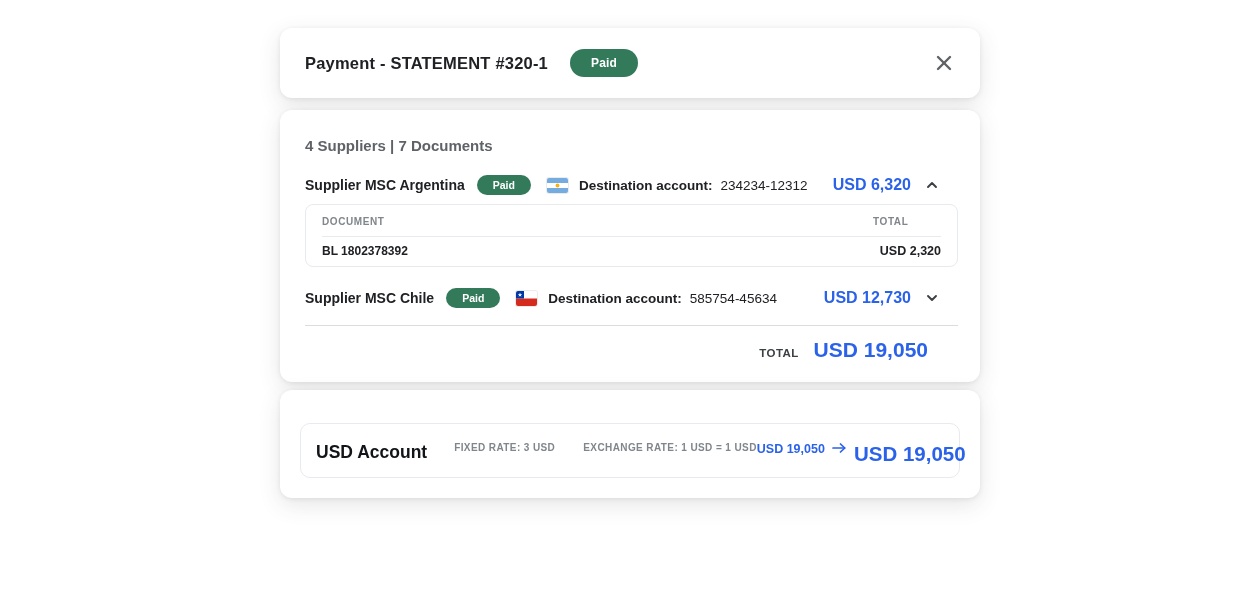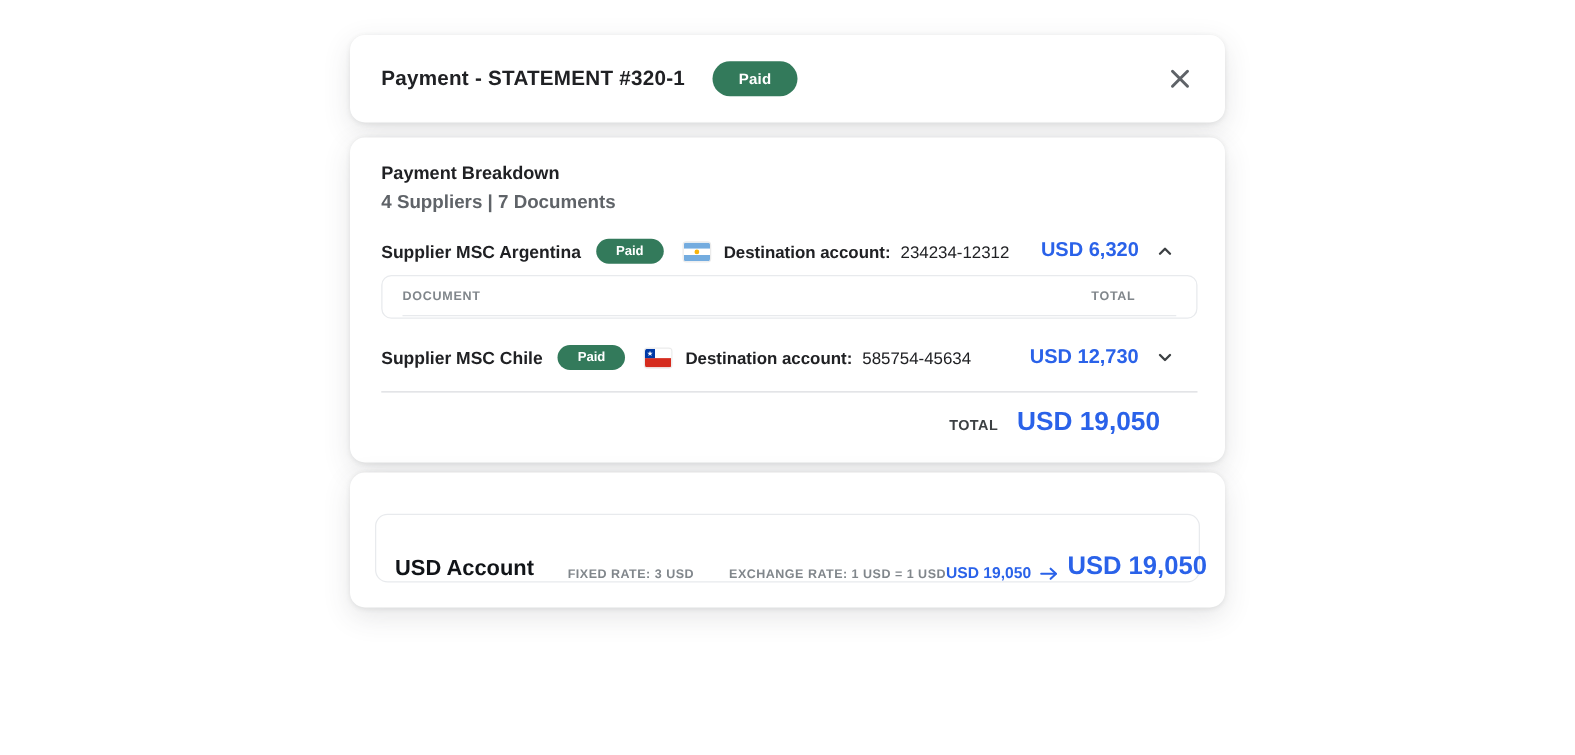--- a/index.html
+++ b/index.html
@@ -48,22 +48,22 @@
 
   .section-hr { border:none; border-top:1px solid #dadce0; margin:17px 0 0; }
   .total-row { display:flex; align-items:baseline; justify-content:flex-end;
                margin-top:12px; padding-right:30px; gap:15px; }
   .total-label { font-size:11.5px; font-weight:700; color:#3c4043; letter-spacing:.4px; }
   .total-amount { font-size:21px; font-weight:700; color:#2a62e9; }
 
   
   .method-card { margin-top:8px; padding:20px 22px 20px 25px; }
   .method-box { border:1px solid #e8eaed; border-radius:10px; height:55px;
-                margin:13px -2px 0 -5px; display:flex; align-items:flex-end;
-                padding:0 16px 0 15px; cursor:pointer; background:#fff; }
+                margin:13px -2px 0 -5px; display:flex; align-items:flex-start;
+                padding:18px 16px 0 15px; cursor:pointer; background:#fff; }
   .method-name { font-size:17.5px; font-weight:700; color:#111418; white-space:nowrap; }
   .rate-label { font-size:10px; font-weight:700; color:#80868b; letter-spacing:.4px; white-space:nowrap; }
   .rate-fixed { margin-left:27px; }
   .rate-exchange { margin-left:28px; }
   .from-amount { margin-left:auto; font-size:12.5px; font-weight:700; color:#2a62e9; white-space:nowrap; }
   .arrow-icon { margin:0 7px; display:flex; align-items:center; }
   .to-amount { font-size:20.5px; font-weight:700; color:#2a62e9; white-space:nowrap; }
 </style>
 </head>
 <body>
@@ -78,21 +78,20 @@
         <span style="display:flex;">
           <svg width="20" height="20" viewBox="0 0 20 20">
             <line x1="4" y1="4" x2="16" y2="16" stroke="#5f6368" stroke-width="2.4" stroke-linecap="round"></line>
             <line x1="16" y1="4" x2="4" y2="16" stroke="#5f6368" stroke-width="2.4" stroke-linecap="round"></line>
           </svg>
         </span>
       </button>
     </div>
 
     <div class="card breakdown-card">
-      <div class="section-title">Payment Breakdown</div>
       <div class="section-subtitle">4 Suppliers | 7 Documents</div>
 
       <div class="supplier-row">
         <span class="supplier-name">Supplier MSC Argentina</span>
         <span class="badge badge-sm">Paid</span>
         <span class="flag">
           <svg width="21" height="15" viewBox="0 0 21 15">
             <rect width="21" height="5" fill="#74acdf"></rect>
             <rect y="5" width="21" height="5" fill="#ffffff"></rect>
             <rect y="10" width="21" height="5" fill="#74acdf"></rect>
@@ -110,20 +109,24 @@
           </span>
         </button>
       </div>
 
       <div class="doc-table">
         <div class="doc-thead">
           <span class="th">DOCUMENT</span>
           <span class="th th-total">TOTAL</span>
         </div>
         <hr class="row-divider">
+        <div class="doc-row">
+          <span class="doc-name">BL 1802378392</span>
+          <span class="doc-total">USD 2,320</span>
+        </div>
       </div>
 
       <div class="supplier-row">
         <span class="supplier-name">Supplier MSC Chile</span>
         <span class="badge badge-sm">Paid</span>
         <span class="flag">
           <svg width="21" height="15" viewBox="0 0 21 15">
             <rect width="21" height="7.5" fill="#ffffff"></rect>
             <rect y="7.5" width="21" height="7.5" fill="#d52b1e"></rect>
             <rect width="8" height="7.5" fill="#0039a6"></rect>

